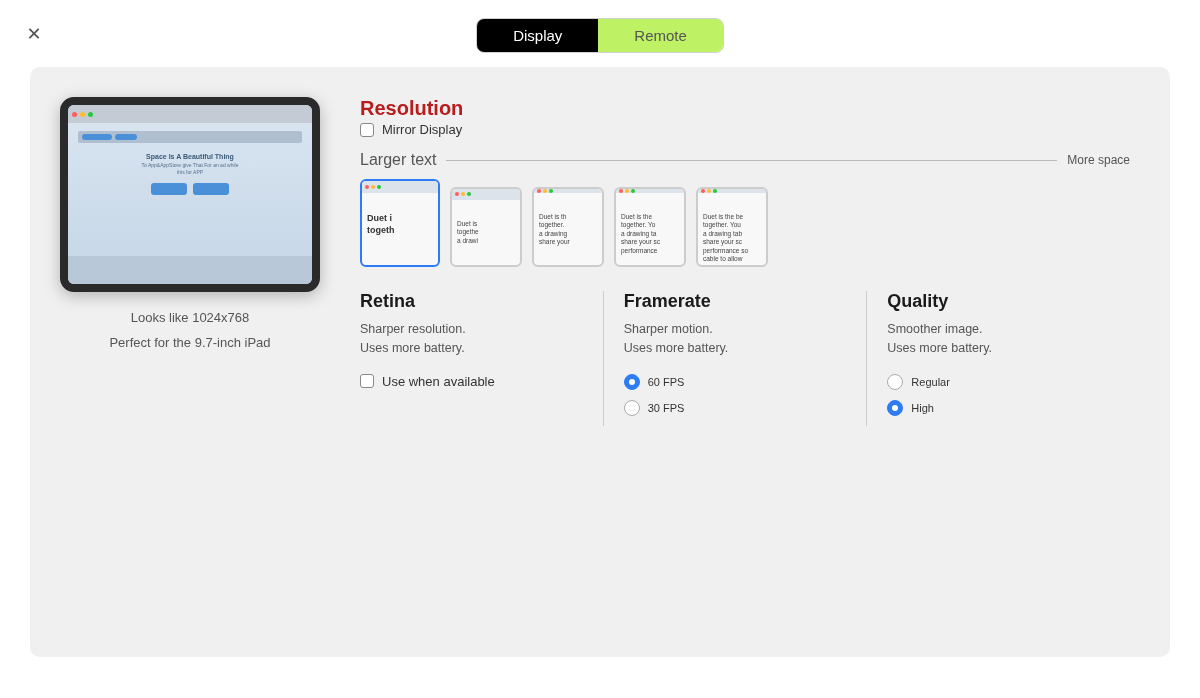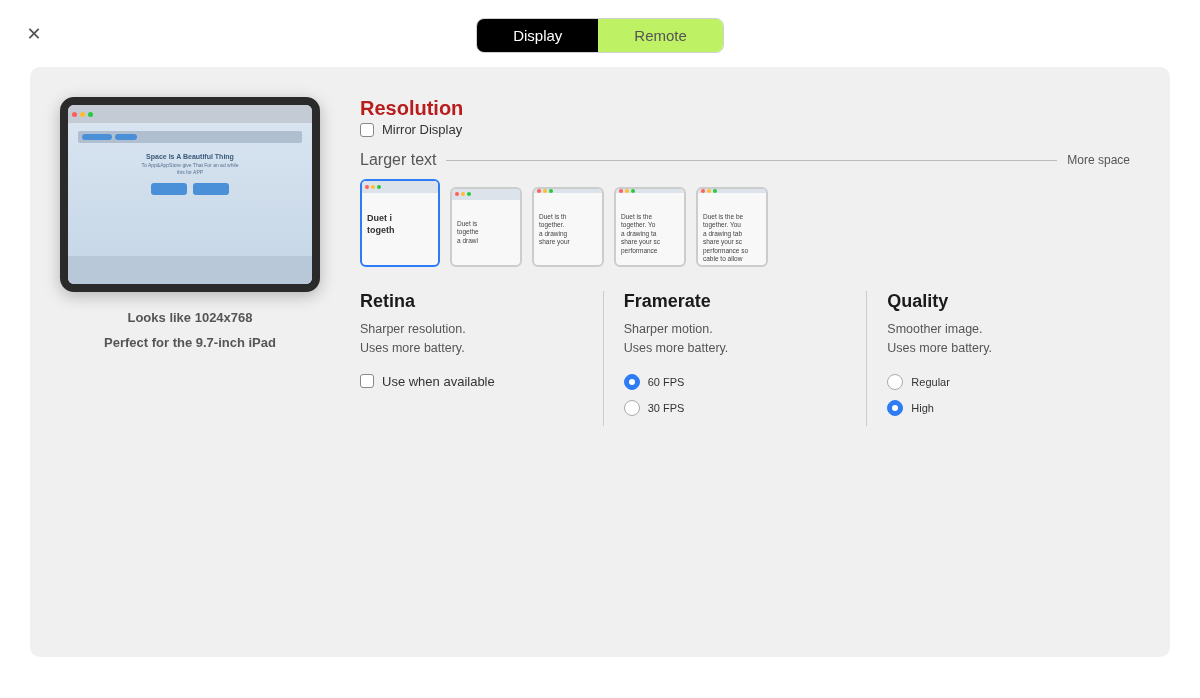--- a/index.html
+++ b/index.html
@@ -137,21 +137,20 @@
       text-align: center;
       line-height: 1.3;
     }
     .ipad-bottom-bar {
       height: 28px;
       background: #b8c8d8;
     }
     .device-info {
       margin-top: 18px;
       text-align: center;
-      font-weight: bold;
     }
     .device-resolution {
       font-size: 13px;
       color: #555;
       margin-bottom: 10px;
     }
     .device-name {
       font-size: 13px;
       color: #555;
     }

